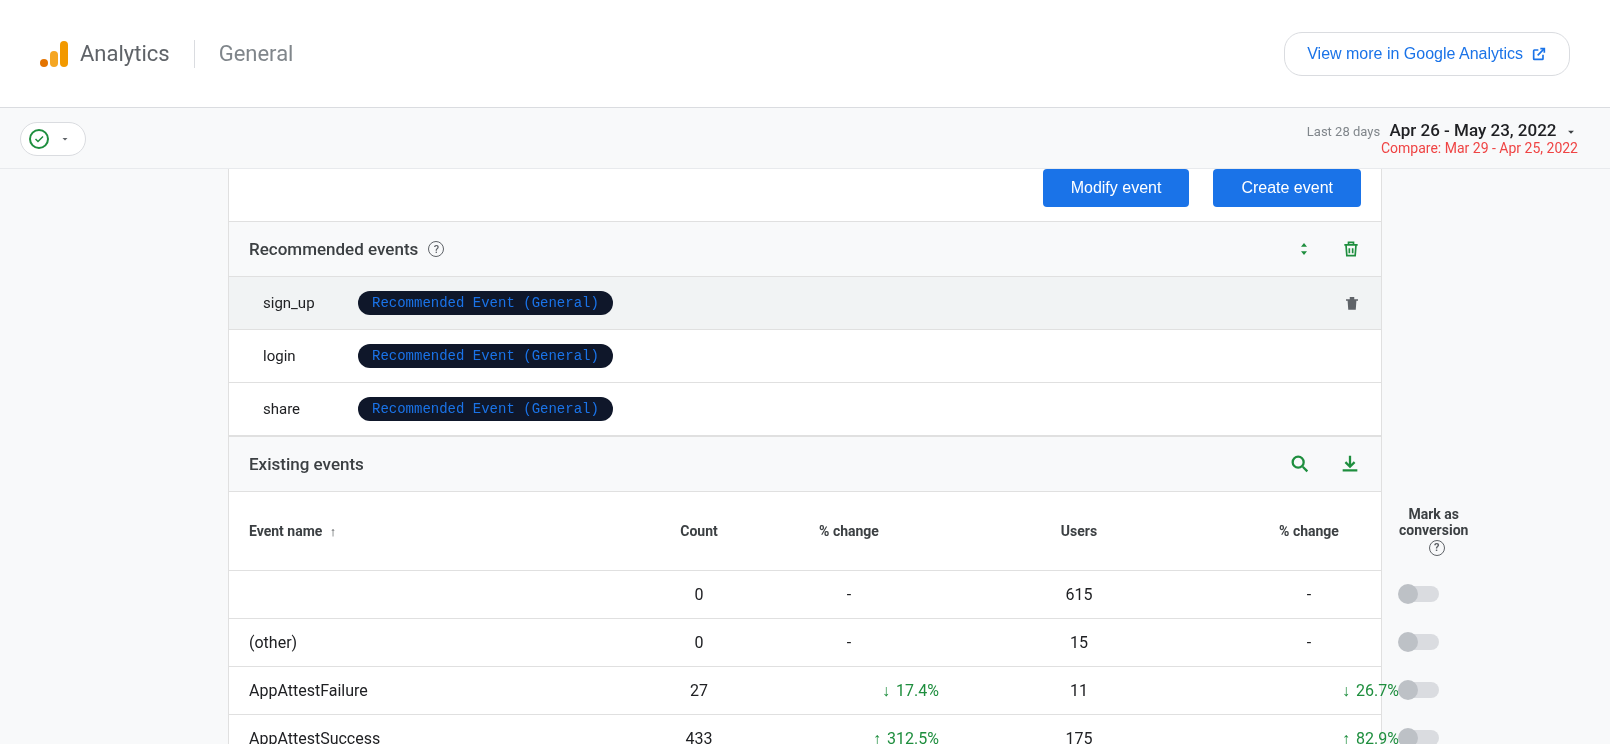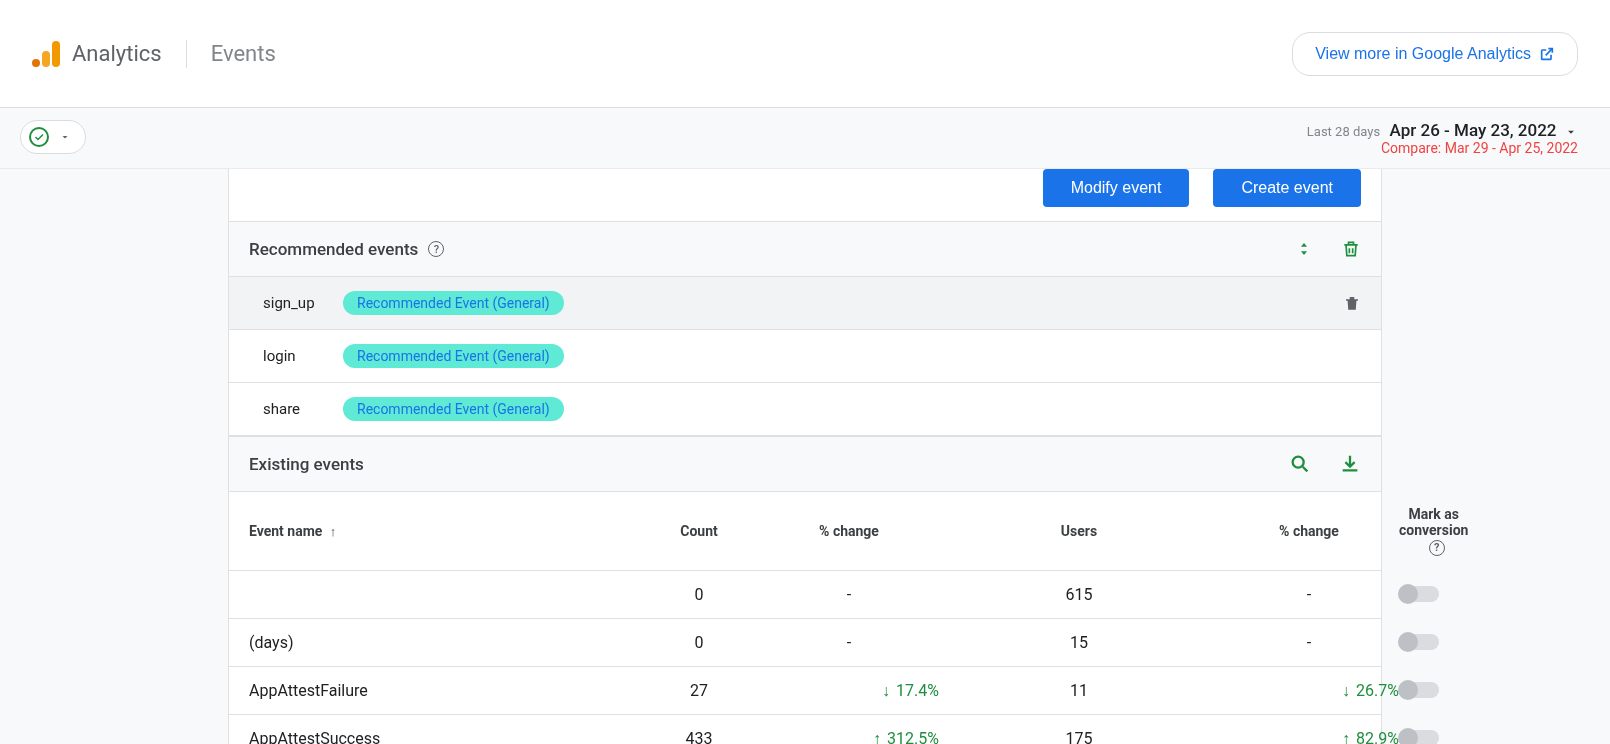--- a/index.html
+++ b/index.html
@@ -6,21 +6,21 @@
   body {
     font-family: 'Google Sans', Roboto, Arial, sans-serif;
     background: #fff;
     color: #202124;
     width: 1610px;
   }
   .header {
     display: flex;
     align-items: center;
     justify-content: space-between;
-    padding: 0 32px;
+    padding: 0 40px;
     height: 108px;
     border-bottom: 1px solid #dadce0;
   }
   .header-left { display: flex; align-items: center; gap: 12px; }
   .logo { display: flex; align-items: flex-end; gap: 2px; }
   .logo-dot { width: 8px; height: 8px; background: #e37400; border-radius: 50%; }
   .logo-bar1 { width: 8px; height: 16px; background: #f5a623; border-radius: 4px; }
   .logo-bar2 { width: 8px; height: 26px; background: #f29900; border-radius: 4px; }
   .brand { font-size: 22px; color: #5f6368; font-weight: 400; }
   .divider-v { width: 1px; height: 28px; background: #dadce0; margin: 0 12px; }
@@ -34,21 +34,21 @@
     font-weight: 500;
     padding: 12px 22px;
     display: flex;
     align-items: center;
     gap: 8px;
     cursor: pointer;
   }
   .icon-openext { width: 16px; height: 16px; }
   .subheader {
     display: flex;
-    align-items: flex-start;
+    align-items: flex-end;
     justify-content: space-between;
     padding: 12px 32px 12px 20px;
     background: #f8f9fa;
     border-bottom: 1px solid #e8eaed;
   }
   .chip {
     display: flex;
     align-items: center;
     gap: 10px;
     border: 1px solid #dadce0;
@@ -113,30 +113,31 @@
     font-size: 11px; color: #5f6368;
   }
   .section-actions { display: flex; gap: 28px; align-items: center; }
   .icon-btn { cursor: pointer; color: #1e8e3e; display:flex; }
   .icon-btn.gray { color: #5f6368; }
   .rec-row {
     display: flex;
     align-items: center;
     padding: 14px 20px 14px 34px;
     border-bottom: 1px solid #e0e0e0;
-    gap: 20px;
+    gap: 35px;
   }
   .rec-row.first { background: #f1f3f4; }
   .rec-name { font-size: 15px; color: #202124; min-width: 60px; }
   .rec-pill {
-    background: #5eead4;
+    background: #0f172a;
     color: #1a73e8;
     font-size: 14px;
     padding: 4px 14px;
     border-radius: 14px;
+    font-family: Liberation Mono, monospace;
   }
   .rec-row .trash { margin-left: auto; color: #5f6368; }
   .table-header-row, .table-row {
     display: grid;
     grid-template-columns: 390px 120px 180px 280px 180px 1fr;
     align-items: center;
     padding: 14px 20px;
     border-bottom: 1px solid #e0e0e0;
   }
   .table-header-row { font-size: 14px; font-weight: 700; color: #3c4043; }
@@ -163,21 +164,21 @@
 
 <div class="header">
   <div class="header-left">
     <div class="logo">
       <div class="logo-dot"></div>
       <div class="logo-bar1"></div>
       <div class="logo-bar2"></div>
     </div>
     <span class="brand">Analytics</span>
     <div class="divider-v"></div>
-    <span class="page-name">Events</span>
+    <span class="page-name">General</span>
   </div>
   <button class="btn-outline">
     <span>View more in Google Analytics</span>
     <svg class="icon-openext" viewBox="0 0 24 24" fill="none" stroke="#1a73e8" stroke-width="2.5">
       <path d="M18 13v6a1 1 0 0 1-1 1H5a1 1 0 0 1-1-1V7a1 1 0 0 1 1-1h6"></path>
       <path d="M14 4h6v6"></path>
       <path d="M10 14L20 4"></path>
     </svg>
   </button>
 </div>
@@ -289,21 +290,21 @@
     <div></div>
     <div class="col-right">0</div>
     <div class="col-right">-</div>
     <div class="col-right">615</div>
     <div class="col-right">-</div>
     <div class="toggle-wrap">
       <div class="toggle"></div>
     </div>
         </div>
         <div class="table-row">
-    <div>(days)</div>
+    <div>(other)</div>
     <div class="col-right">0</div>
     <div class="col-right">-</div>
     <div class="col-right">15</div>
     <div class="col-right">-</div>
     <div class="toggle-wrap">
       <div class="toggle"></div>
     </div>
         </div>
         <div class="table-row">
     <div>AppAttestFailure</div>

